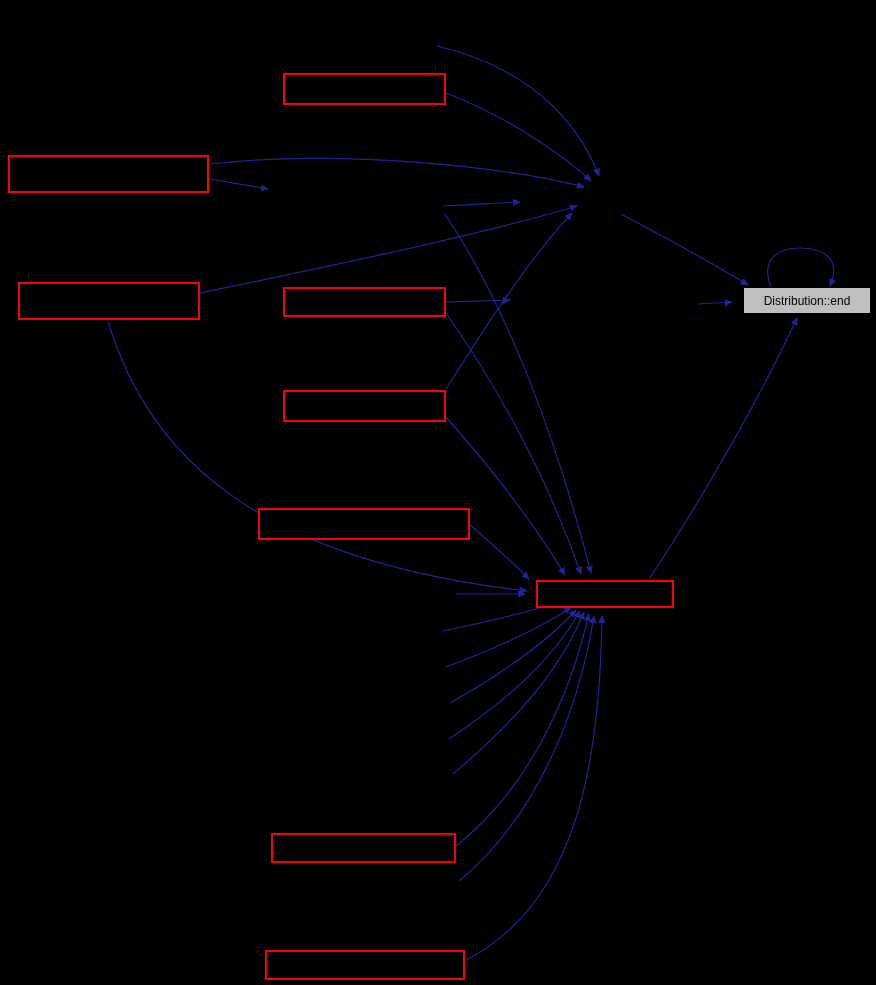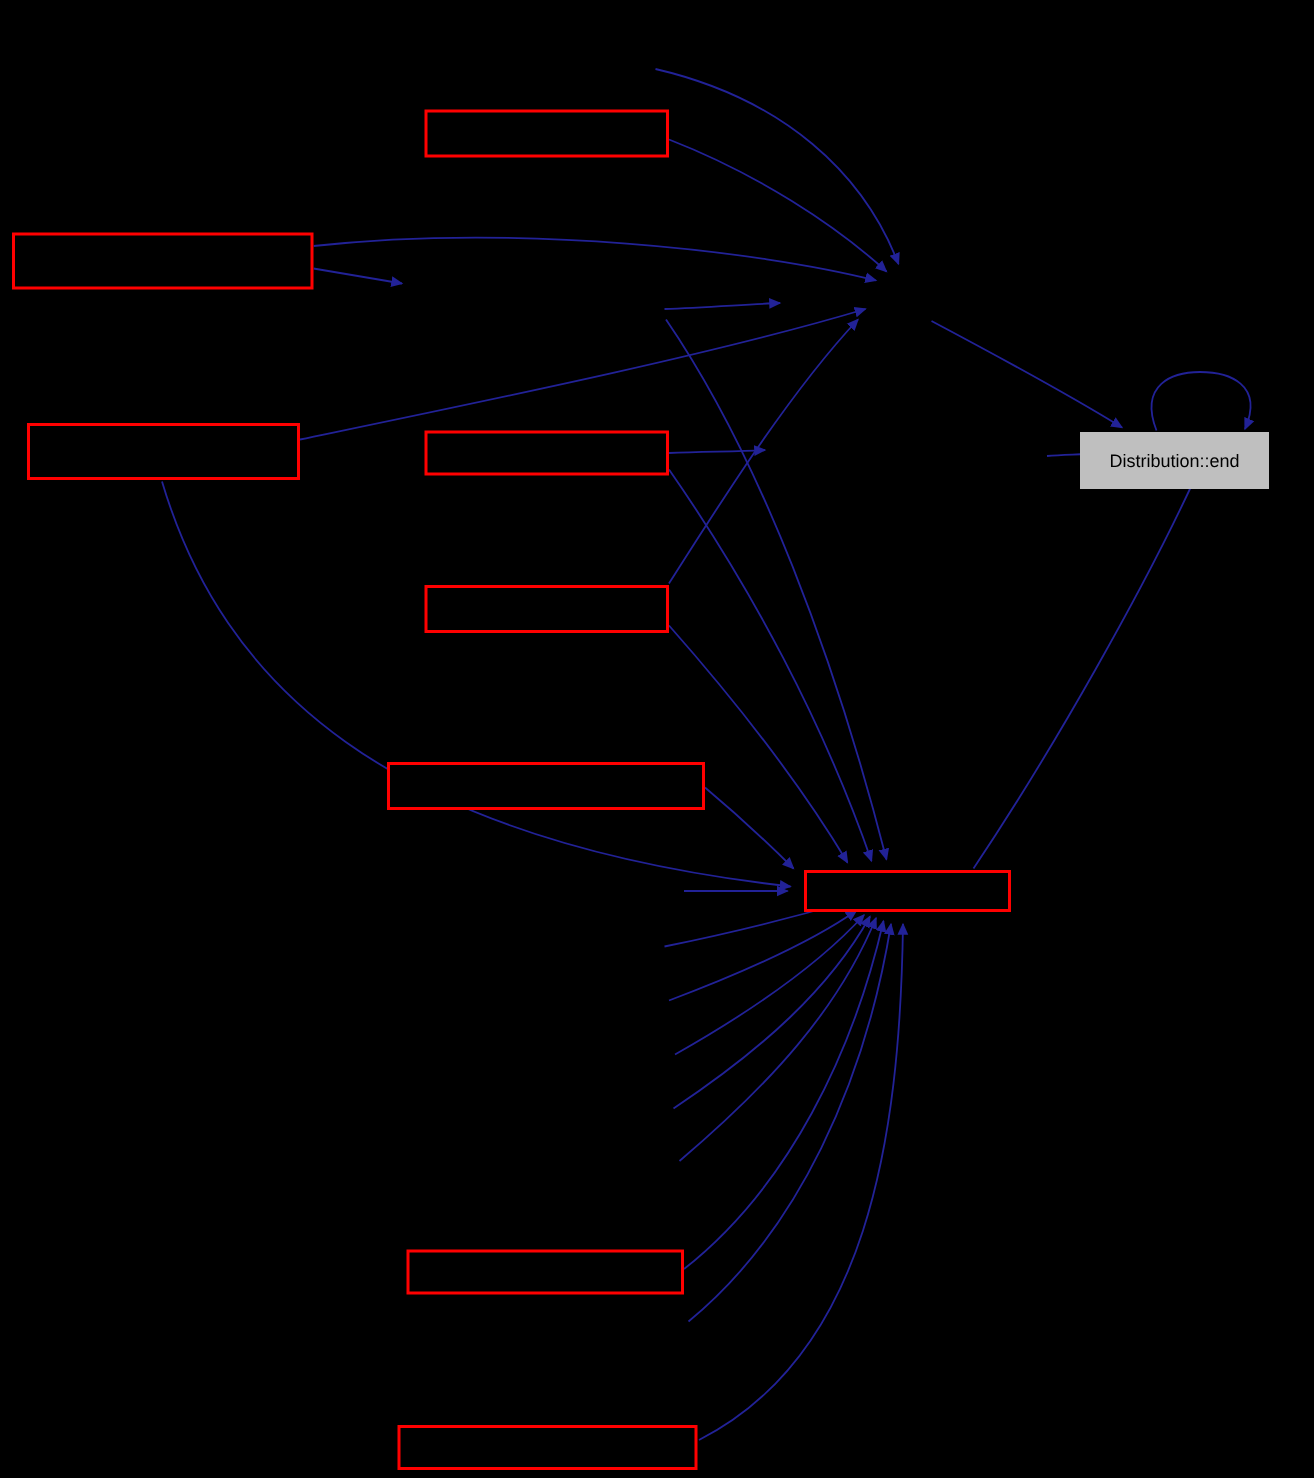--- a/index.html
+++ b/index.html
@@ -79,17 +79,17 @@
   <div class="node" style="left:283px;top:73px;width:163px;height:32px"></div>
   <div class="node" style="left:8px;top:155px;width:201px;height:38px"></div>
   <div class="node" style="left:18px;top:282px;width:182px;height:38px"></div>
   <div class="node" style="left:283px;top:287px;width:163px;height:30px"></div>
   <div class="node" style="left:283px;top:390px;width:163px;height:32px"></div>
   <div class="node" style="left:258px;top:508px;width:212px;height:32px"></div>
   <div class="node" style="left:536px;top:580px;width:138px;height:28px"></div>
   <div class="node" style="left:271px;top:833px;width:185px;height:30px"></div>
   <div class="node" style="left:265px;top:950px;width:200px;height:30px"></div>
 
-  <div class="node end" style="left:720px;top:288px;width:126px;height:38px">
+  <div class="node end" style="left:744px;top:288px;width:126px;height:25px">
     <span>Distribution::end</span>
   </div>
 
 </div>
 
 </body></html>

